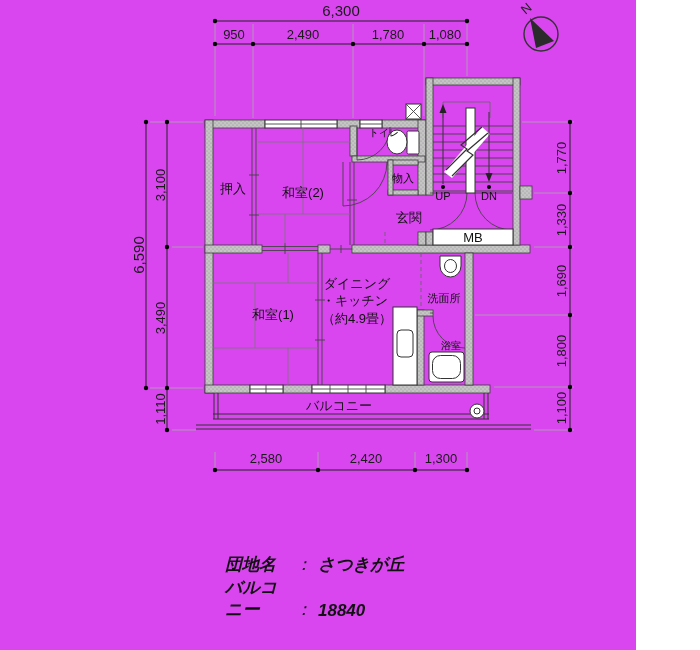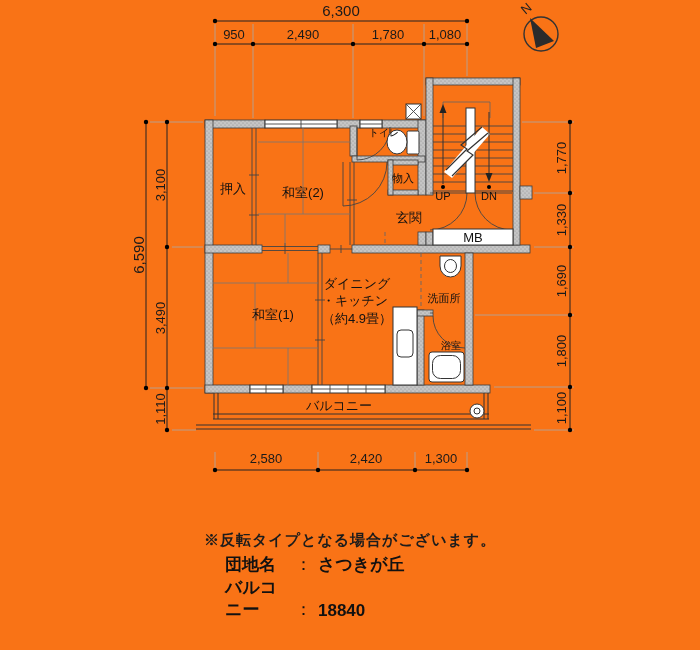--- a/index.html
+++ b/index.html
@@ -1,27 +1,27 @@
 <!DOCTYPE html>
 <html><head>
 <meta charset="utf-8">
 <style>
   html,body{margin:0;padding:0;background:#fff;}
-  .canvas{position:relative;width:700px;height:650px;background:#f97316;overflow:hidden;
+  .canvas{position:relative;width:636px;height:650px;background:#d946ef;overflow:hidden;
           font-family:"Liberation Sans",sans-serif;color:#1a1a1a;}
   .canvas svg{position:absolute;left:0;top:0;}
   .dim{font-size:13px;fill:#1a1a1a;}
   .dimbig{font-size:15px;fill:#1a1a1a;}
   .room{font-size:13px;fill:#111;}
   .room-s{font-size:11px;fill:#111;}
   .room-xs{font-size:10px;fill:#111;}
   .notes{position:absolute;left:204px;top:486px;font-size:15px;line-height:21.5px;
          font-weight:600;letter-spacing:1px;color:#1c1c1c;white-space:pre;}
   .info{position:absolute;left:225px;top:554px;font-size:17px;line-height:22.5px;
-        font-weight:700;color:#111;}
+        font-weight:700;color:#111;font-style:italic;}
   .info .lbl{display:inline-block;width:68px;}
   .info .sep{display:inline-block;margin:0 6px 0 2px;font-weight:400;}
   .wall{fill:url(#stipple);stroke:#3c3c3c;stroke-width:0.8;}
   .thin{stroke:#333;stroke-width:1;fill:none;}
   .thin2{stroke:#444;stroke-width:0.9;fill:none;}
   .tatami{stroke:#777;stroke-width:0.8;fill:none;}
   .ext{stroke:#aaa;stroke-width:0.8;fill:none;}
   .dimline{stroke:#222;stroke-width:1;fill:none;}
   .fixture{fill:#fff;stroke:#333;stroke-width:1;}
   .dash{stroke:#666;stroke-width:0.9;fill:none;stroke-dasharray:4 3;}
@@ -234,21 +234,20 @@
   </g>
 
   <g>
     <circle cx="541" cy="34" r="17" fill="none" stroke="#333" stroke-width="1.4"></circle>
     <polygon points="530,18 554,41 536,48" fill="#2b2b2b"></polygon>
     <text x="529" y="12" transform="rotate(-40 529 12)" style="font-size:13px;fill:#222" text-anchor="middle">N</text>
   </g>
 </svg>
 
   <div class="notes">
-    <div>※反転タイプとなる場合がございます。</div>
     
   </div>
 
   <div class="info">
     <div><span class="lbl">団地名</span><span class="sep">：</span><span class="val">さつきが丘</span></div>
     <div><span class="lbl">バルコニー</span><span class="sep">：</span><span class="val">18840</span></div>
   </div>
 </div>
 
 </body></html>

